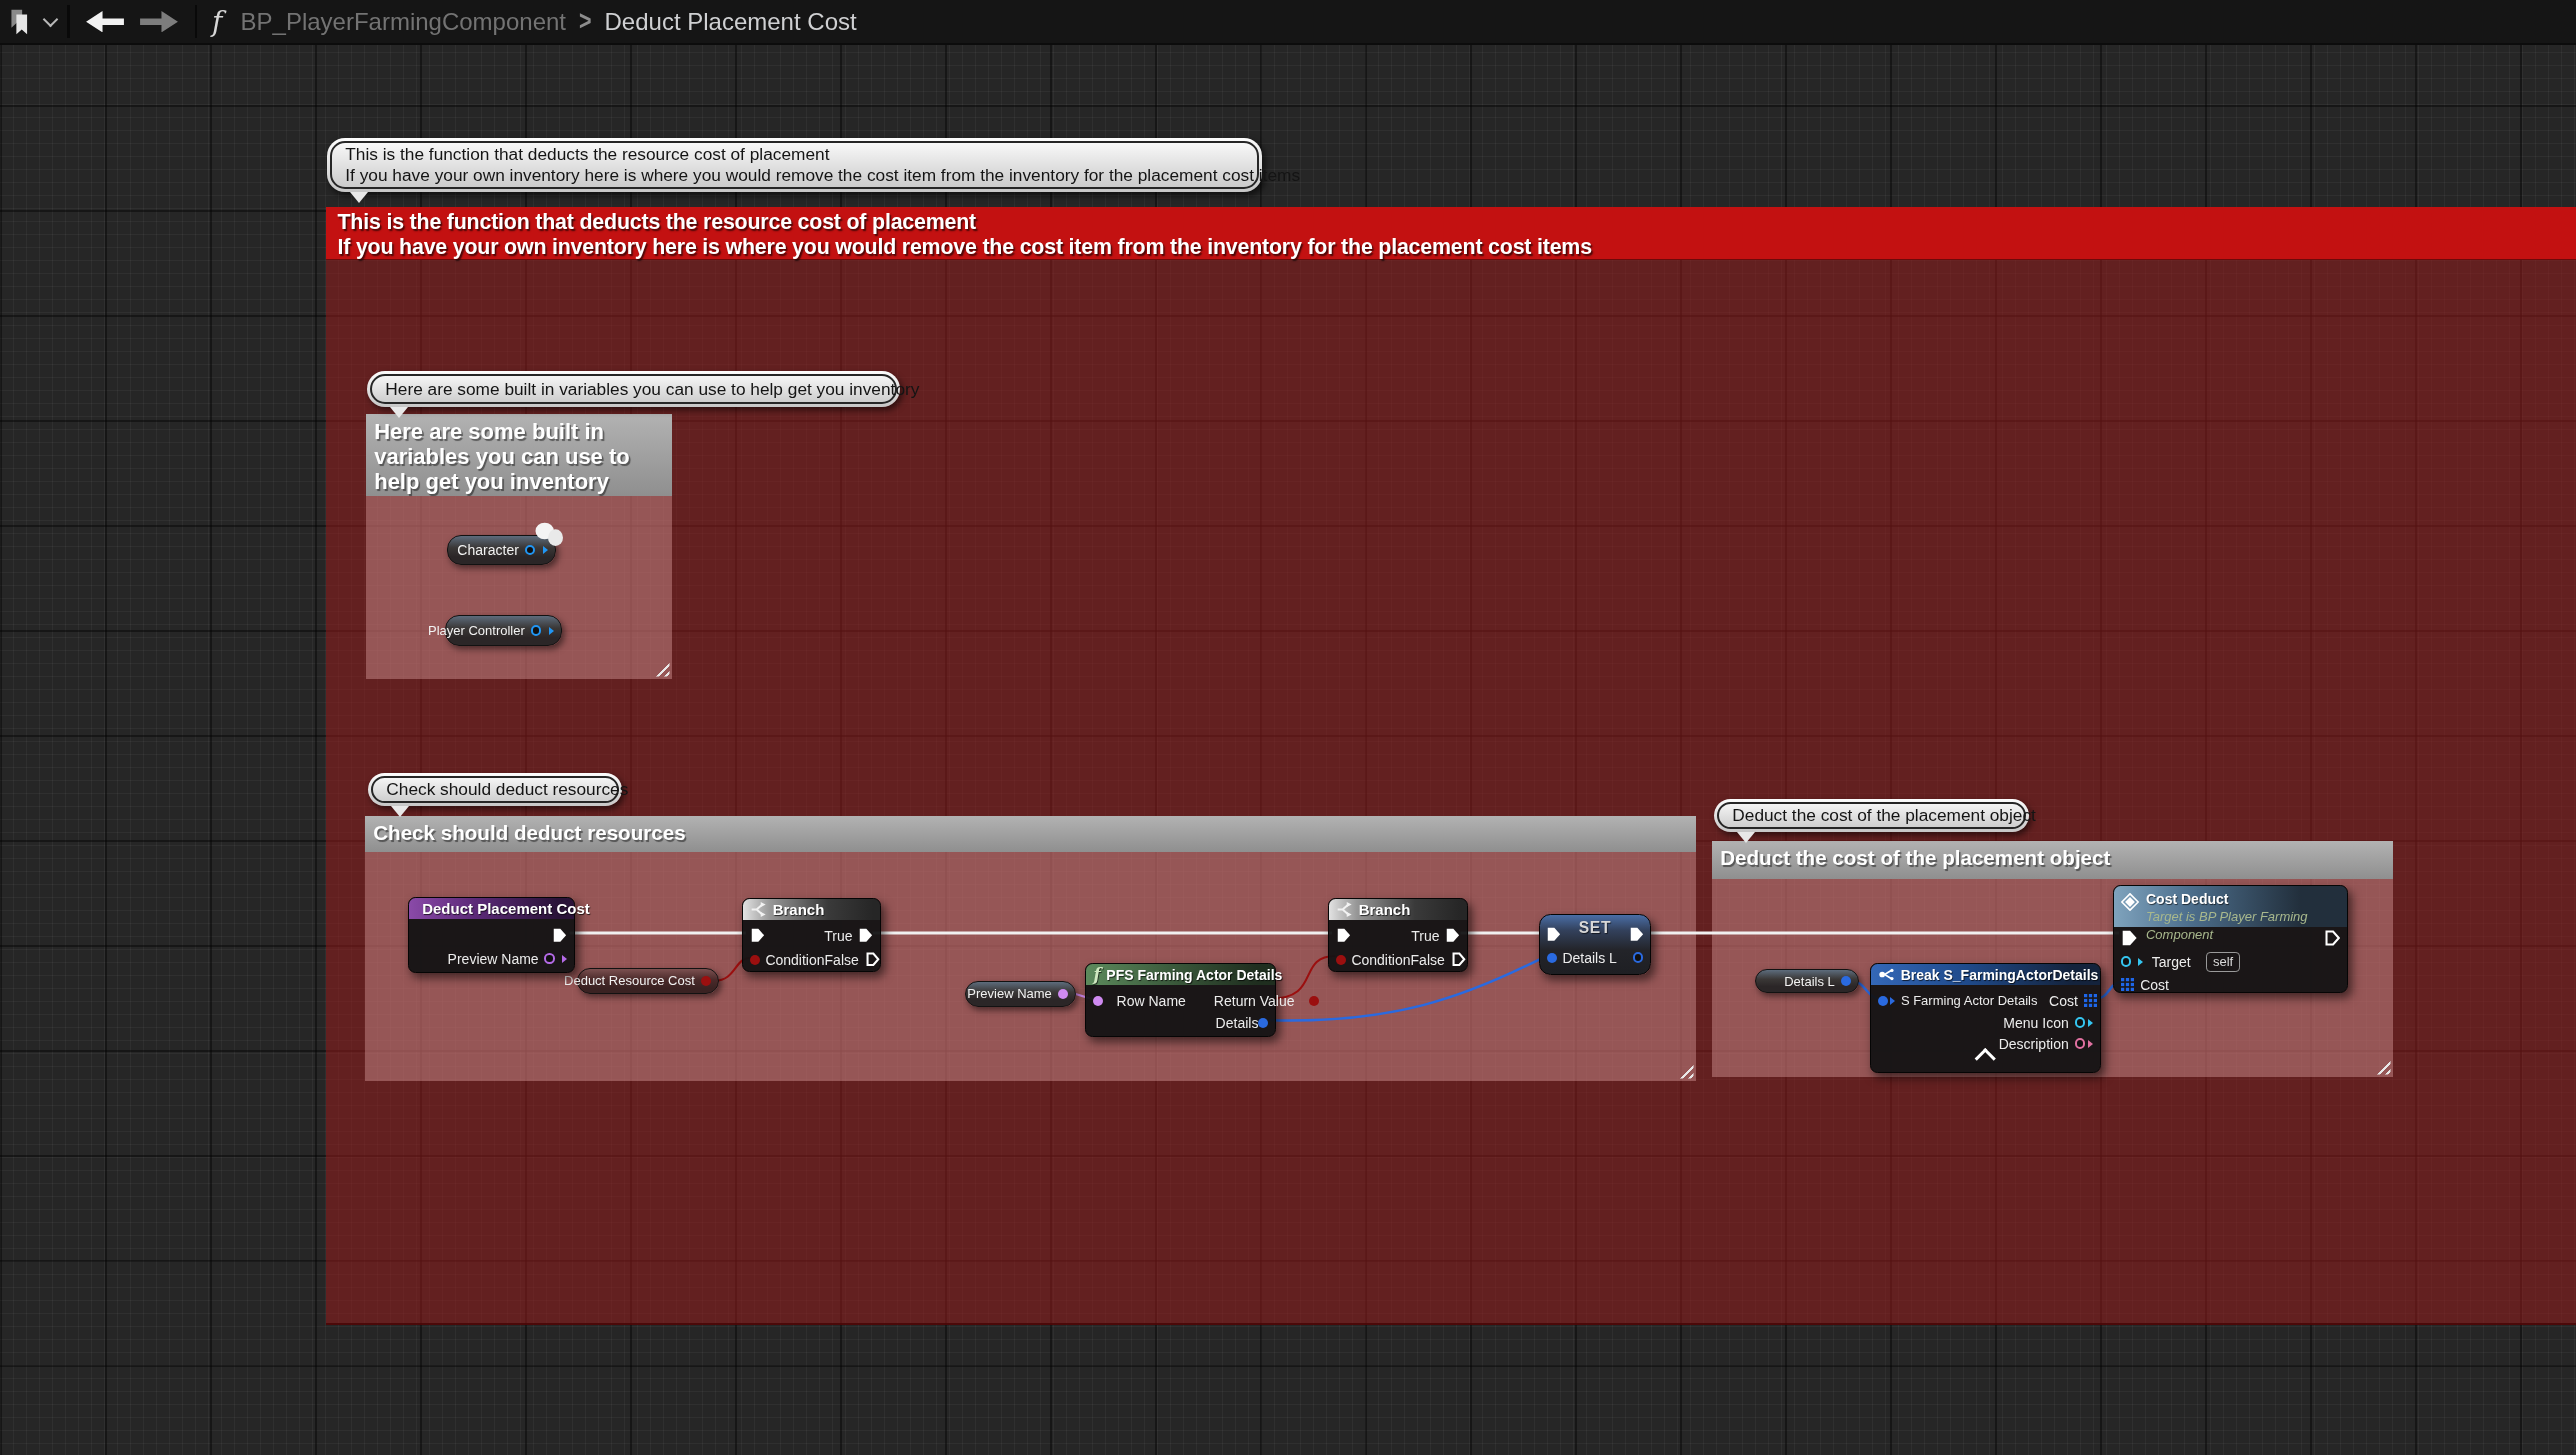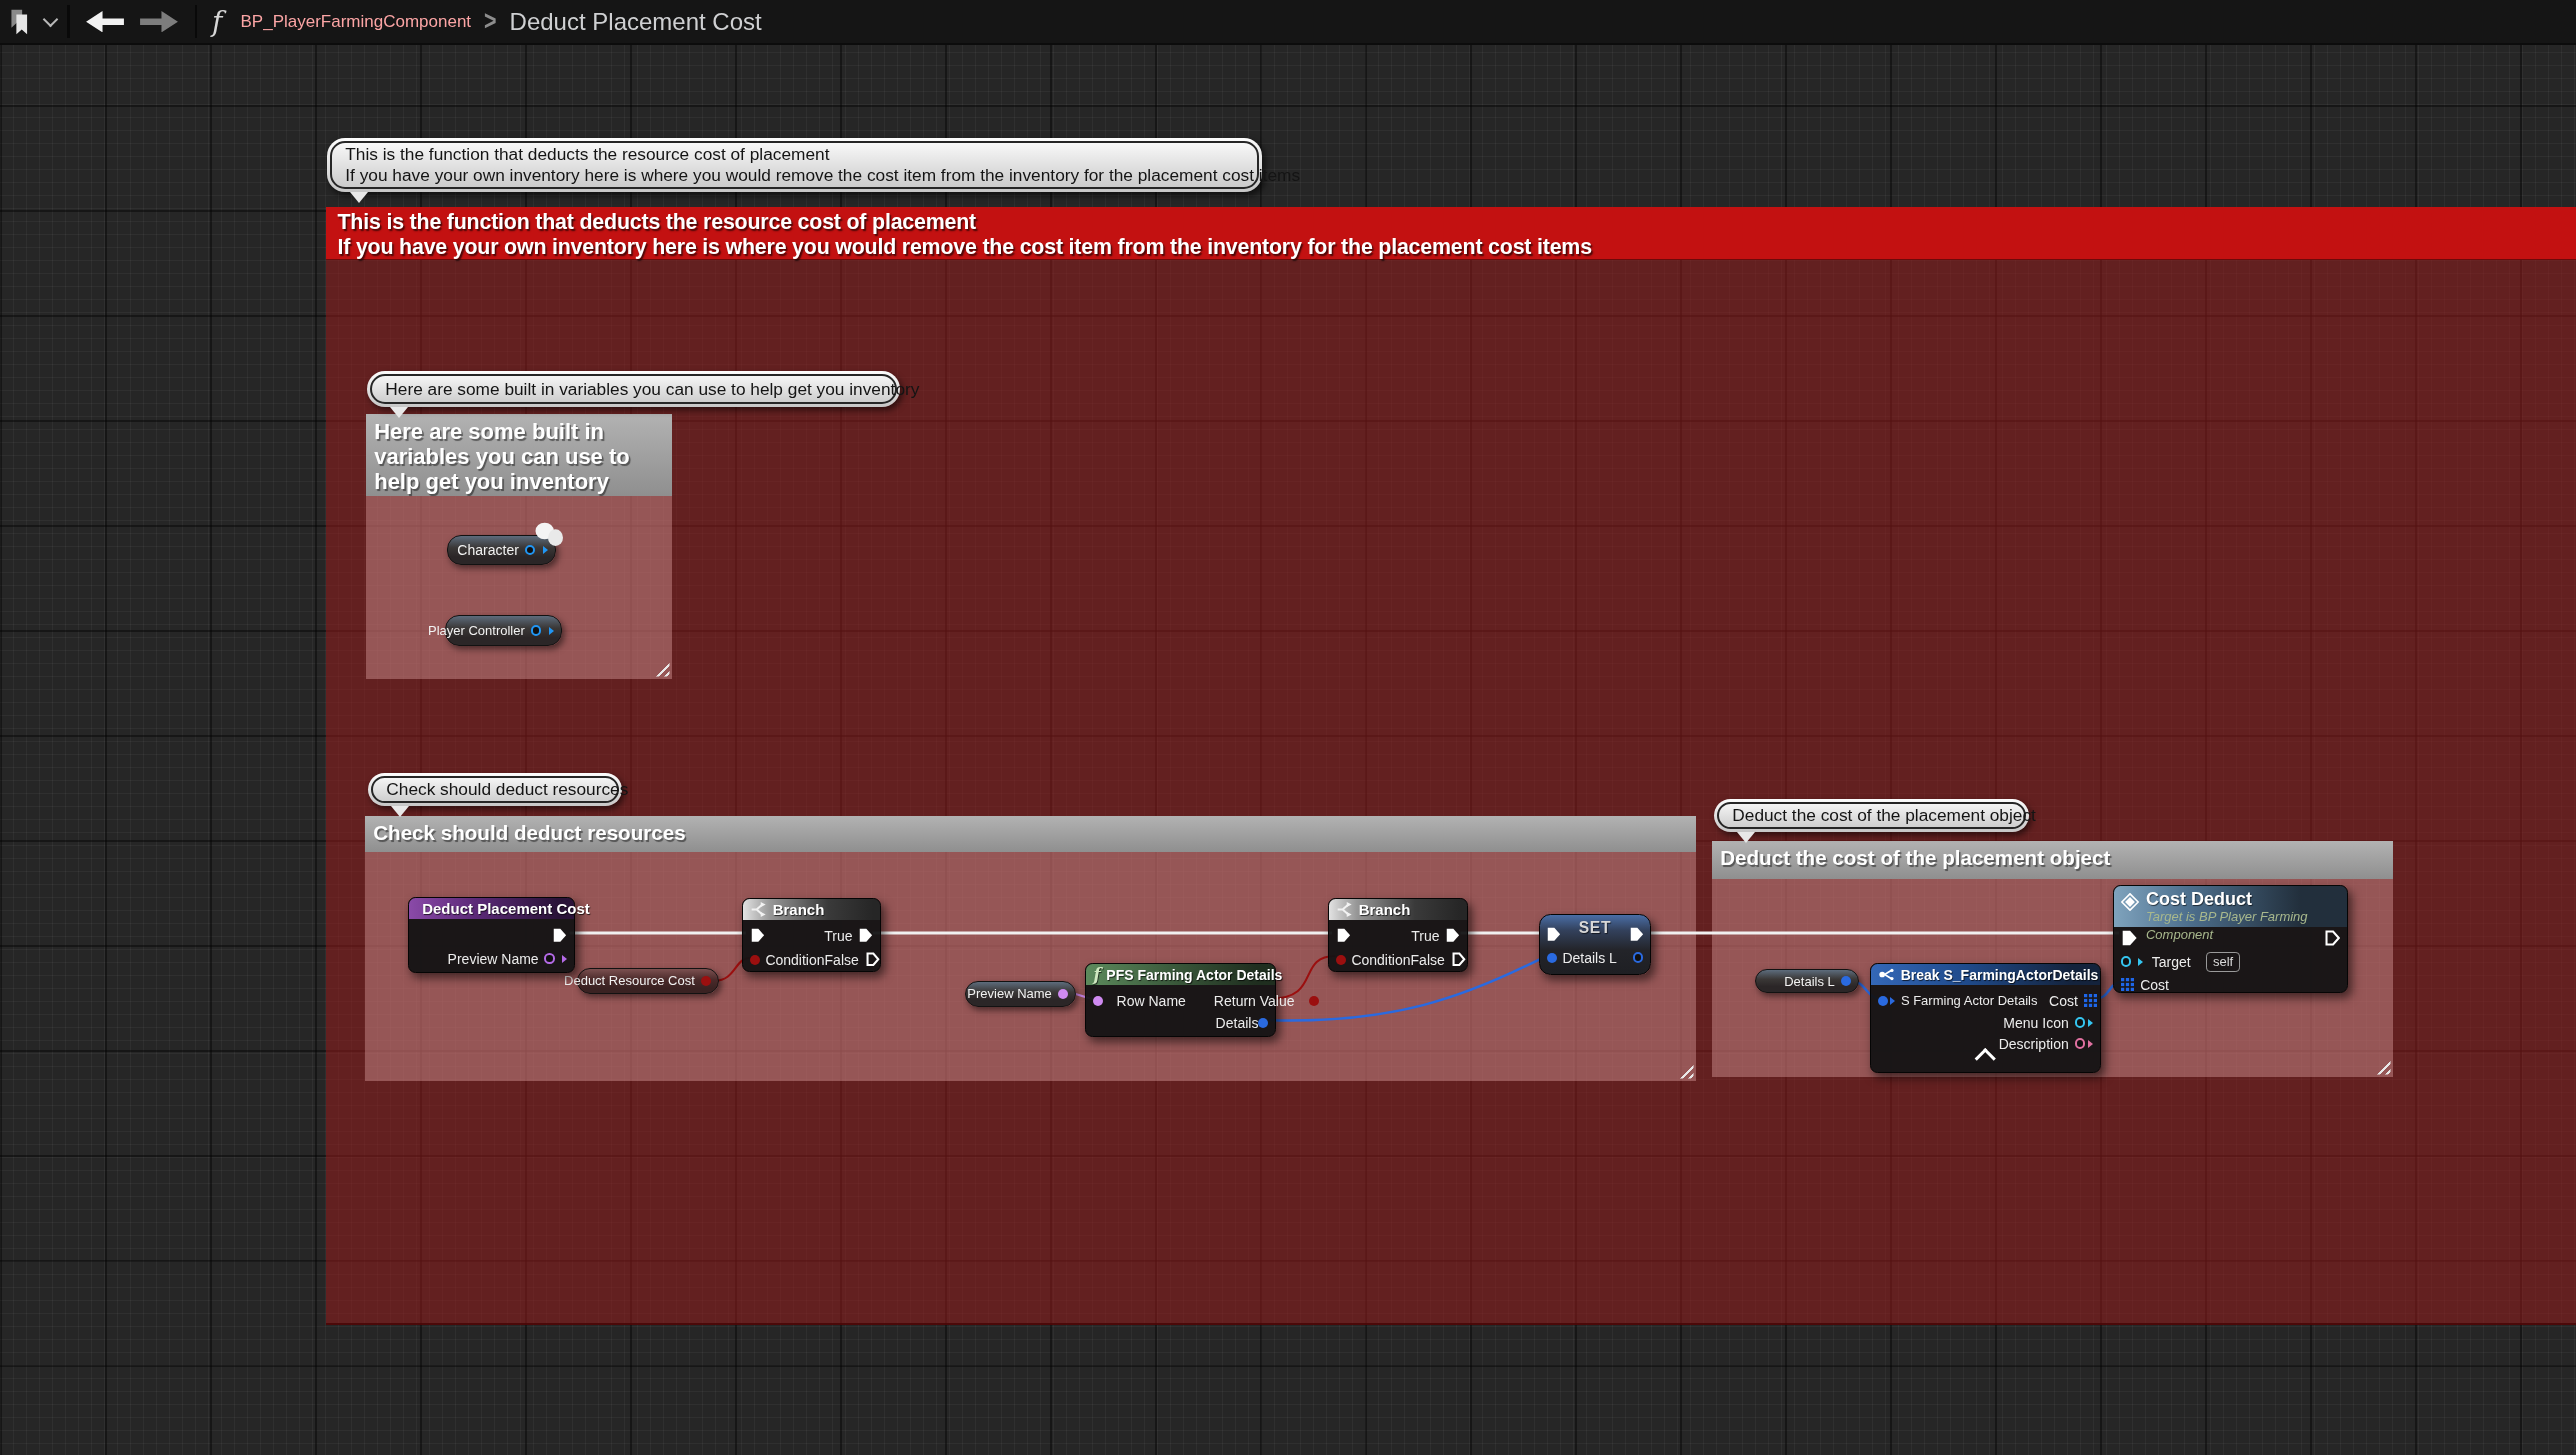--- a/index.html
+++ b/index.html
@@ -12,21 +12,21 @@
       linear-gradient(90deg, rgba(0,0,0,0.42) 1.6px, transparent 1.6px),
       linear-gradient(rgba(255,255,255,0.045) 0.8px, transparent 0.8px),
       linear-gradient(90deg, rgba(255,255,255,0.045) 0.8px, transparent 0.8px);
     background-size:105px 105px,105px 105px,13px 13px,13px 13px;}
   
   #topbar{position:absolute;left:0;top:0;width:2576px;height:43px;background:#151515;
     border-bottom:2.5px solid #0c0c0c;z-index:40;display:flex;align-items:center;}
   .tb-sep{width:2.5px;height:33px;background:#090909;margin:0 8.2px;}
   .tb-btn{display:flex;align-items:center;justify-content:center;height:36px;padding:0 8.2px;}
   #breadcrumb{display:flex;align-items:center;gap:13px;margin-left:11.5px;}
-  .crumb-parent{color:#fca5a5;font-size:17px;}
+  .crumb-parent{color:#737373;font-size:24px;}
   .crumb-sep{color:#8d8d8d;font-size:21.4px;font-weight:bold;transform:scaleY(1.3);}
   .crumb-current{color:#cfd0d2;font-size:24px;}
   .ficon{color:#d6d6d6;font-family:"DejaVu Serif",serif;font-style:italic;font-size:28px;padding:0 6.6px;}
   
   #red-header{position:absolute;left:326px;top:207px;width:2250px;height:53px;background:#c31111;
     border-bottom:1.6px solid #6d0a0a;z-index:5;color:#fff;font-weight:bold;font-size:21.4px;
     line-height:25px;padding:3.3px 0 0 11.5px;box-sizing:border-box;
     text-shadow:1.6px 1.6px 1.6px rgba(0,0,0,0.65);letter-spacing:-0.2px;}
   #red-body{position:absolute;left:326px;top:259px;width:2250px;height:1064px;
     background:rgba(155,27,27,0.52);border-bottom:2.5px solid rgba(70,6,6,0.85);z-index:4;}
@@ -308,21 +308,21 @@
     <span class="chev abs" style="left:107px;bottom:6.6px;"></span>
   </div>
 
   <div class="node" style="left:2113px;top:885px;width:235px;height:108px;">
     <div class="h-steel">
       <span class="execpin" style="margin-top:2.5px;"><svg width="18" height="18" viewBox="0 0 22 22">
             <path d="M11,1 L21,11 L11,21 L1,11 Z" fill="none" stroke="#fff" stroke-width="2"></path>
             <path d="M11,5 L17,11 L11,17 L5,11 Z" fill="#fff"></path>
           </svg></span>
       <span style="display:flex;flex-direction:column;line-height:18px;">
-        <span style="color:#fff;font-weight:bold;font-size:18px;text-shadow:0.8px 0.8px 0.8px rgba(0,0,0,0.6);">Cost Deduct</span>
+        <span style="color:#fff;font-weight:bold;font-size:14px;text-shadow:0.8px 0.8px 0.8px rgba(0,0,0,0.6);">Cost Deduct</span>
         <span class="subtxt">Target is BP Player Farming Component</span>
       </span>
     </div>
     <div class="nrow" style="top:40px;">
       <span class="execpin"><svg width="16.5" height="18" viewBox="0 0 20 22">
             <path d="M2,2 h9 l8,9 -8,9 h-9 Z" fill="#fff"></path>
           </svg></span>
       <span class="grow"></span>
       <span class="execpin"><svg width="16.5" height="18" viewBox="0 0 20 22">
             <path d="M3,3 h8 l7,8 -7,8 h-8 Z" fill="none" stroke="#fff" stroke-width="2.5"></path>

